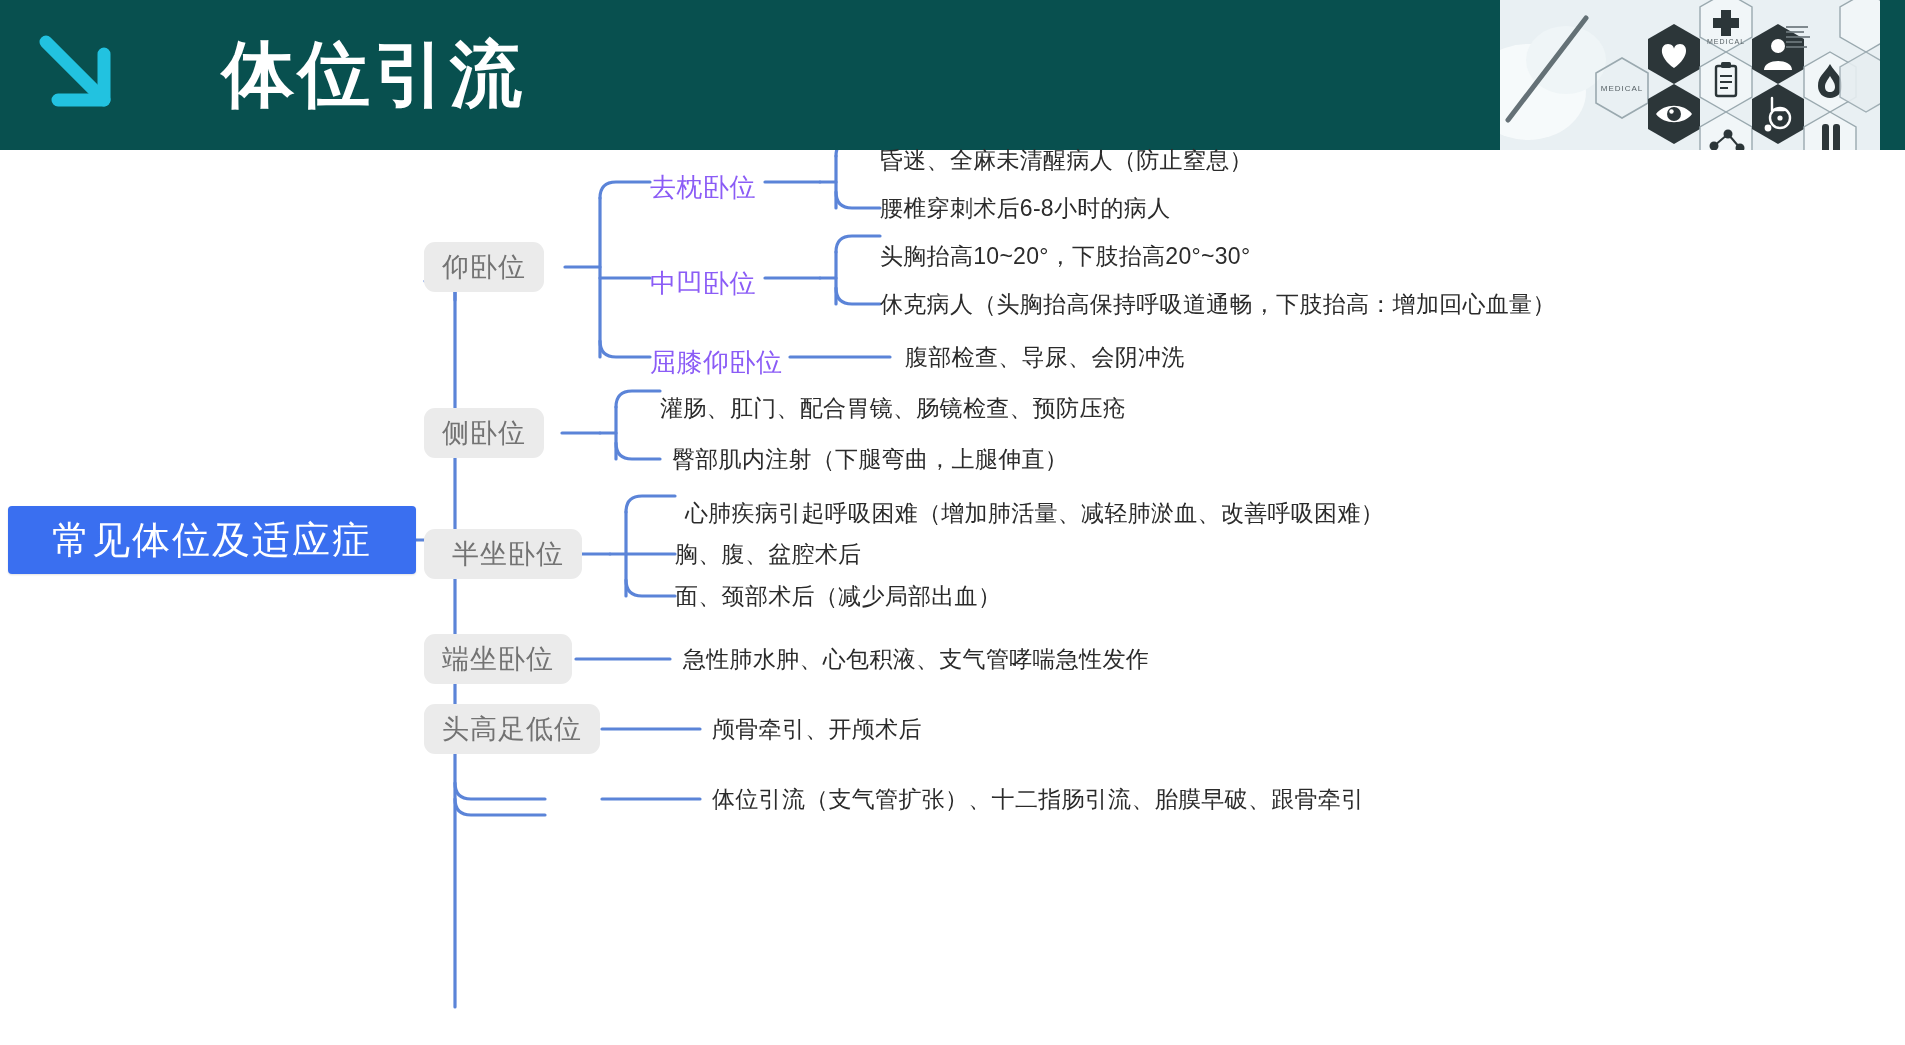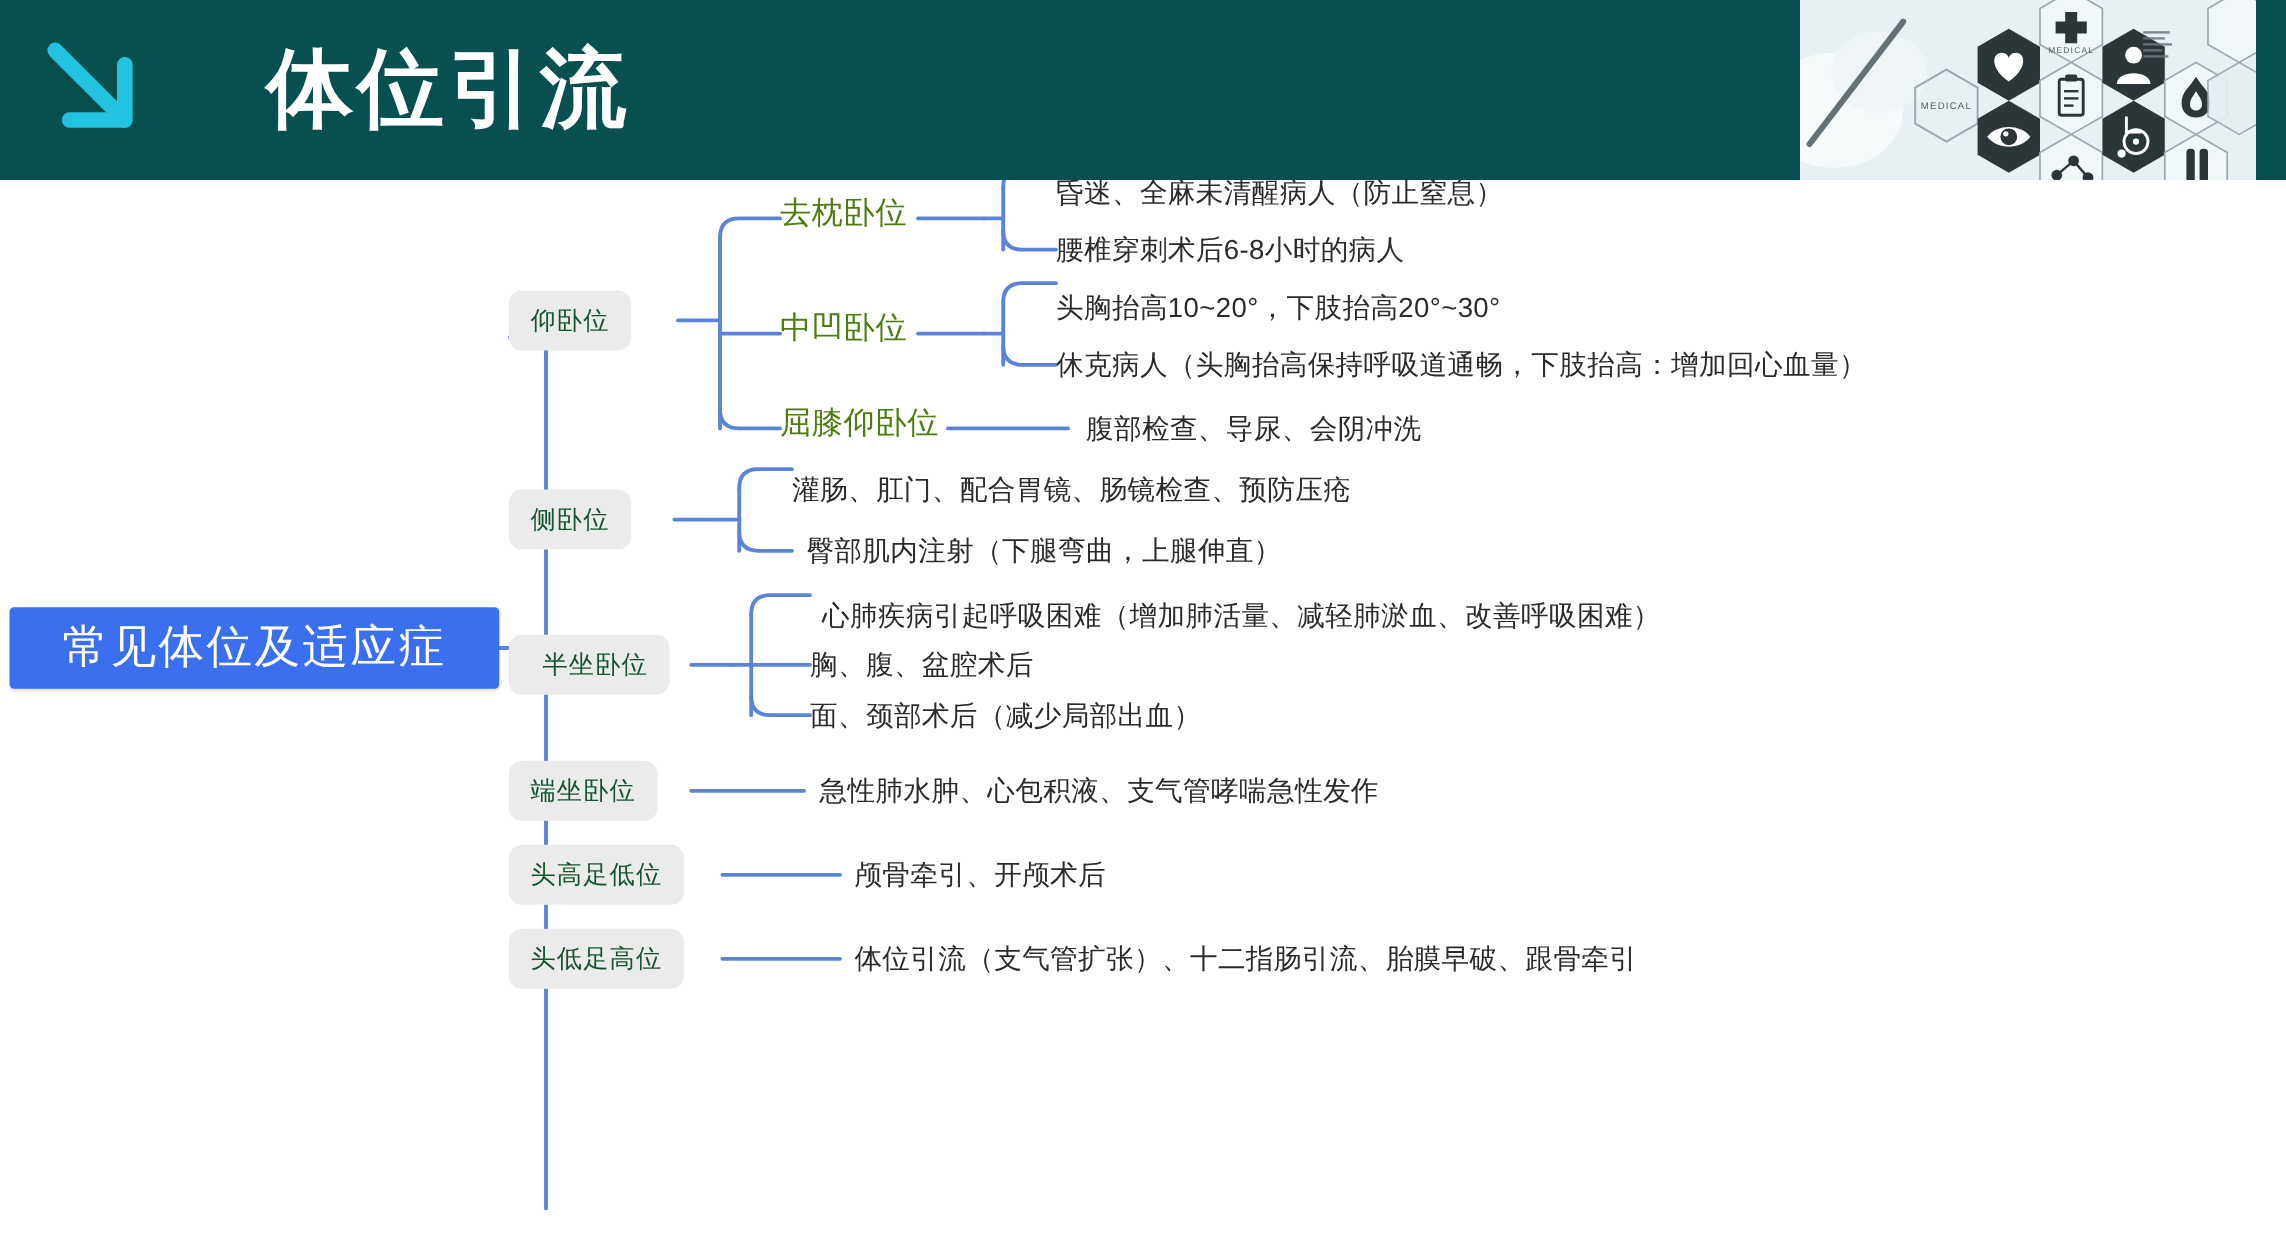--- a/index.html
+++ b/index.html
@@ -70,34 +70,34 @@
     font-size: 38px;
     letter-spacing: 2px;
     display: flex; align-items: center; justify-content: center;
     box-shadow: 0 1px 2px rgba(0,0,0,.12);
   }
 
   
   .chip {
     background: #ebebeb;
     border-radius: 11px;
-    color: #14532d;
-    font-size: 21px;
+    color: #737373;
+    font-size: 27px;
     letter-spacing: 1px;
     display: flex; align-items: center; justify-content: center;
     height: 50px;
     padding: 0 18px;
   }
 
   
   .plain {
-    color: #4d7c0f;
+    color: #8b5cf6;
     font-size: 26px;
     letter-spacing: 0.5px;
-    display: flex; align-items: flex-start;
+    display: flex; align-items: flex-end;
     height: 36px;
   }
   .leaf {
     color: #2b2b2b;
     font-size: 23px;
     letter-spacing: 0.3px;
     display: flex; align-items: center;
     height: 34px;
   }
 </style>
@@ -311,23 +311,20 @@
     </div>
 
     <div class="node chip" style="left:424px; top:484px;">
       <span>端坐卧位</span>
     </div>
 
     <div class="node chip" style="left:424px; top:554px;">
       <span>头高足低位</span>
     </div>
 
-    <div class="node chip" style="left:424px; top:624px;">
-      <span>头低足高位</span>
-    </div>
 
     <div class="node plain" style="left:650px; top:14px;">
       <span>去枕卧位</span>
     </div>
 
     <div class="node plain" style="left:650px; top:110px;">
       <span>中凹卧位</span>
     </div>
 
     <div class="node plain" style="left:650px; top:189px;">

